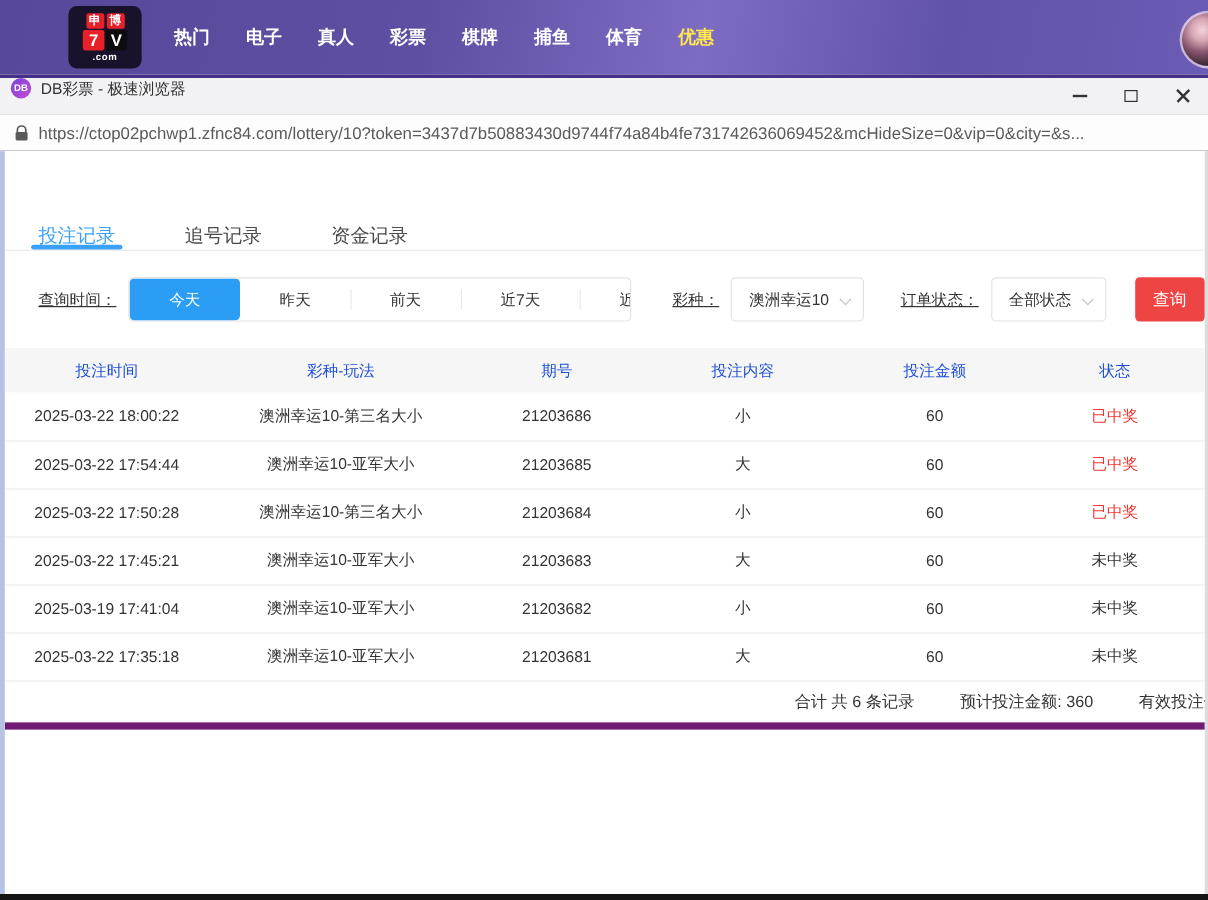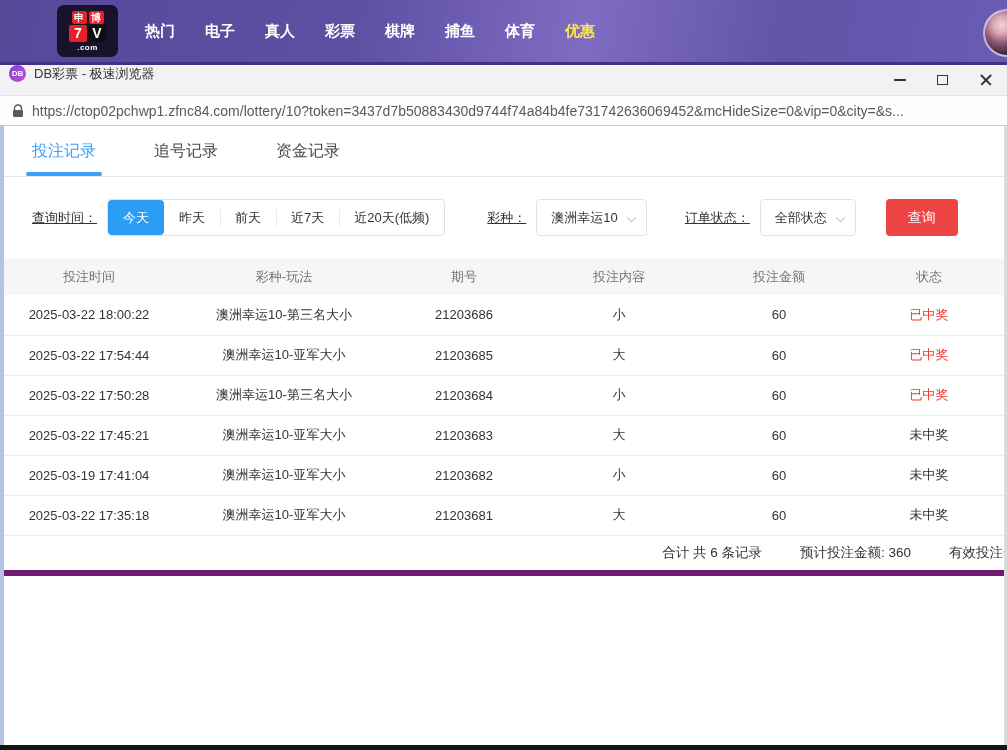--- a/index.html
+++ b/index.html
@@ -46,42 +46,42 @@
   .url-bar { height:30px; flex:0 0 30px; background:#fdfdfd; border-bottom:1px solid #c9c9c9;
     display:flex; align-items:center; padding-left:12px; }
   .lock-icon { flex:0 0 auto; margin-right:8px; display:flex; }
   .url-text { font-size:14px; color:#5a5a5a; white-space:nowrap; overflow:hidden; }
 
   
   .content { flex:1 1 auto; background:#fff; border-left:4px solid #b5c2e6; border-right:3px solid #dcdcdc;
     overflow:hidden; display:flex; flex-direction:column; }
 
   .tabs { display:flex; padding:15px 0 0 28px; border-bottom:1px solid #e8e8e8; }
-  .tab { font-size:16px; color:#4a4a4a; padding-bottom:14px; margin-right:58px; position:relative; cursor:pointer; }
+  .tab { font-size:16px; color:#4a4a4a; margin-right:58px; position:relative; cursor:pointer;margin-top:46px; }
   .tab.active { color:#3aa1f6; }
   .tab.active .tab-underline { position:absolute; left:50%; transform:translateX(-50%); bottom:0;
     width:76px; height:4px; border-radius:3px; background:#3aa1f6; }
 
   .filter-row { display:flex; align-items:center; margin-top:22px; padding-left:28px; font-size:13px; color:#333; }
   .filter-label { margin-right:10px; white-space:nowrap;text-decoration:underline; }
   .time-group { display:flex; border:1px solid #e3e3e3; border-radius:4px; height:37px; align-items:stretch; overflow:hidden; }
-  .time-opt { padding:0 15px; display:flex; align-items:center; color:#333; cursor:pointer; position:relative; white-space:nowrap; }
+  .time-opt { padding:0 33px; display:flex; align-items:center; color:#333; cursor:pointer; position:relative; white-space:nowrap; }
   .time-opt + .time-opt::before { content:""; position:absolute; left:0; top:9px; bottom:9px; width:1px; background:#e8e8e8; }
   .time-opt.active { background:#2b9df4; color:#fff; border-radius:4px; }
   .time-opt.active::before, .time-opt.active + .time-opt::before { display:none; }
   .gap-a { width:42px; } .gap-b { width:38px; } .gap-c { width:30px; }
   .select-box { height:37px; border:1px solid #e3e3e3; border-radius:4px; display:flex; align-items:center;
     justify-content:center; padding:0 28px 0 14px; position:relative; cursor:pointer; white-space:nowrap; color:#333; }
   .select-box .chevron { position:absolute; right:11px; top:14px; width:7px; height:7px;
     border-right:1.5px solid #c0c4cc; border-bottom:1.5px solid #c0c4cc; transform:rotate(45deg); }
   .search-btn { height:37px; width:72px; background:#ef4444; color:#fff; border:none; border-radius:4px;
     font-size:14px; cursor:pointer; font-family:inherit; }
 
   .bet-table { width:100%; border-collapse:collapse; margin-top:22px; table-layout:fixed; }
-  .bet-table th { height:37px; background:#f6f6f7; color:#737373; font-size:13px; font-weight:normal; text-align:center; }
+  .bet-table th { height:37px; background:#f6f6f7; color:#1d4ed8; font-size:13px; font-weight:normal; text-align:center; }
   .bet-table td { height:40px; font-size:13px; color:#333; text-align:center; border-bottom:1px solid #ededed; }
   .bet-table td.won { color:#f5352e; }
   .c1{width:17%;} .c2{width:22%;} .c3{width:14%;} .c4{width:17%;} .c5{width:15%;} .c6{width:15%;}
 
   .summary { display:flex; justify-content:flex-end; align-items:center; height:40px; font-size:13.5px;
     color:#333; white-space:nowrap; border-bottom:6px solid #701a75; }
   .summary span { margin-left:38px; }
   .summary .clipped { margin-right:-26px; }
 
   .bottom-bar { height:5px; flex:0 0 5px; background:#141414; }

